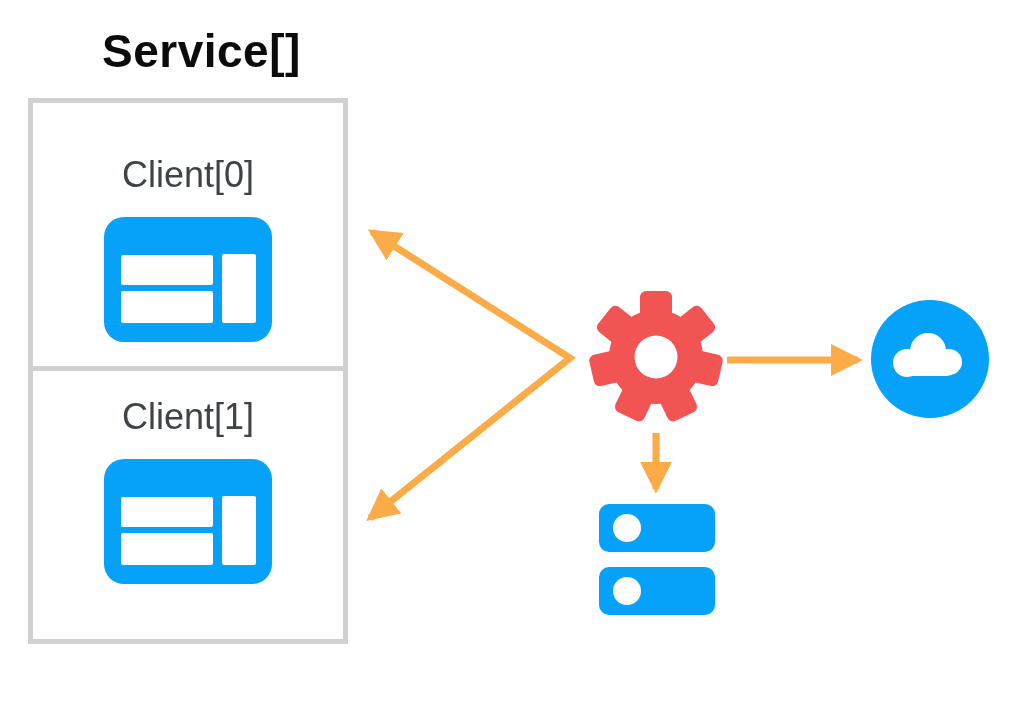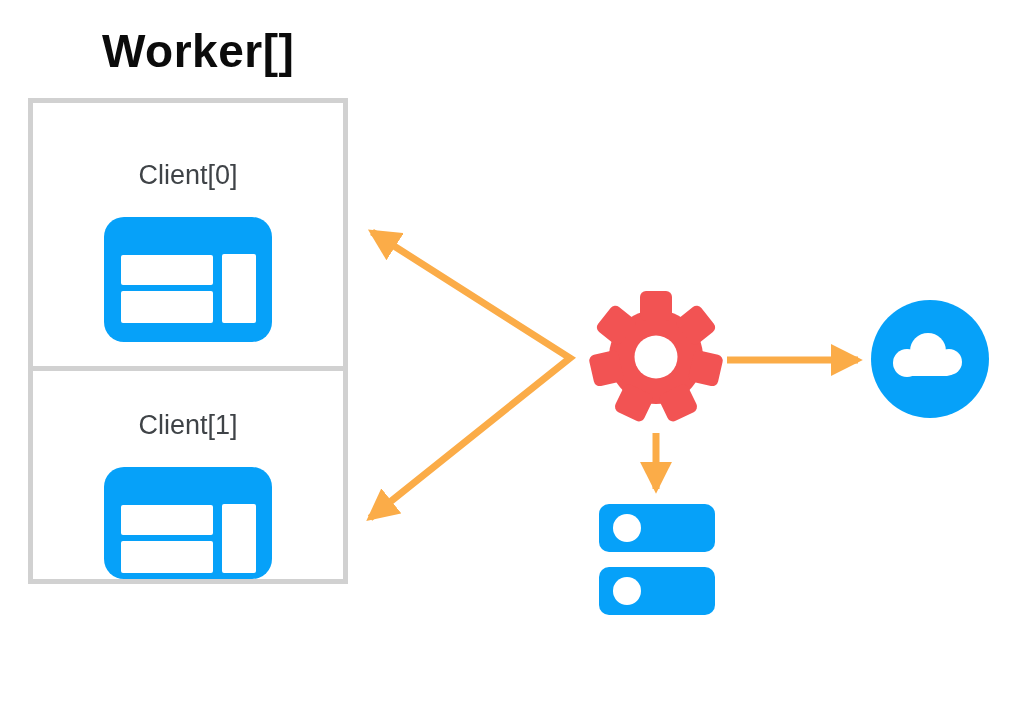--- a/index.html
+++ b/index.html
@@ -17,22 +17,22 @@
 
   
   .title{position:absolute;left:102px;top:24px;font-size:46px;font-weight:600;
     letter-spacing:0.5px;color:var(--title-color);}
 
   
   .client-stack{position:absolute;left:28px;top:98px;width:320px;}
   .client-cell{width:320px;height:273px;border:5px solid var(--border-gray);
     background:#fff;display:flex;flex-direction:column;align-items:center;
     padding-top:50px;}
-  .client-cell.cell2{height:218px;margin-top:-5px;padding-top:32px;}
-  .client-label{font-size:27px;font-weight:500;color:var(--text-dark);
+  .client-cell.cell2{height:278px;margin-top:-5px;padding-top:24px;}
+  .client-label{font-size:36px;font-weight:500;color:var(--text-dark);
     line-height:44px;}
   .browser-icon{position:relative;width:168px;height:125px;
     background:var(--blue);border-radius:20px;margin-top:20px;}
   .b-bar1,.b-bar2,.b-vert{position:absolute;background:#fff;border-radius:2px;}
   .b-bar1{left:17px;top:38px;width:92px;height:30px;}
   .b-bar2{left:17px;top:74px;width:92px;height:32px;}
   .b-vert{left:118px;top:37px;width:34px;height:69px;}
 
   
   .sw-label{position:absolute;left:588px;top:162px;width:178px;
@@ -59,21 +59,21 @@
     border-radius:10px;}
   .server-row + .server-row{margin-top:15px;}
   .server-dot{position:absolute;left:14px;top:10px;width:28px;height:28px;
     border-radius:50%;background:#fff;}
 </style>
 </head>
 <body>
 
 <div class="canvas">
 
-  <div class="title">Worker[]</div>
+  <div class="title">Service[]</div>
 
   <div class="client-stack">
     <div class="client-cell">
       <div class="client-label">Client[0]</div>
       <div class="browser-icon">
         <div class="b-bar1"></div>
         <div class="b-bar2"></div>
         <div class="b-vert"></div>
       </div>
     </div>

